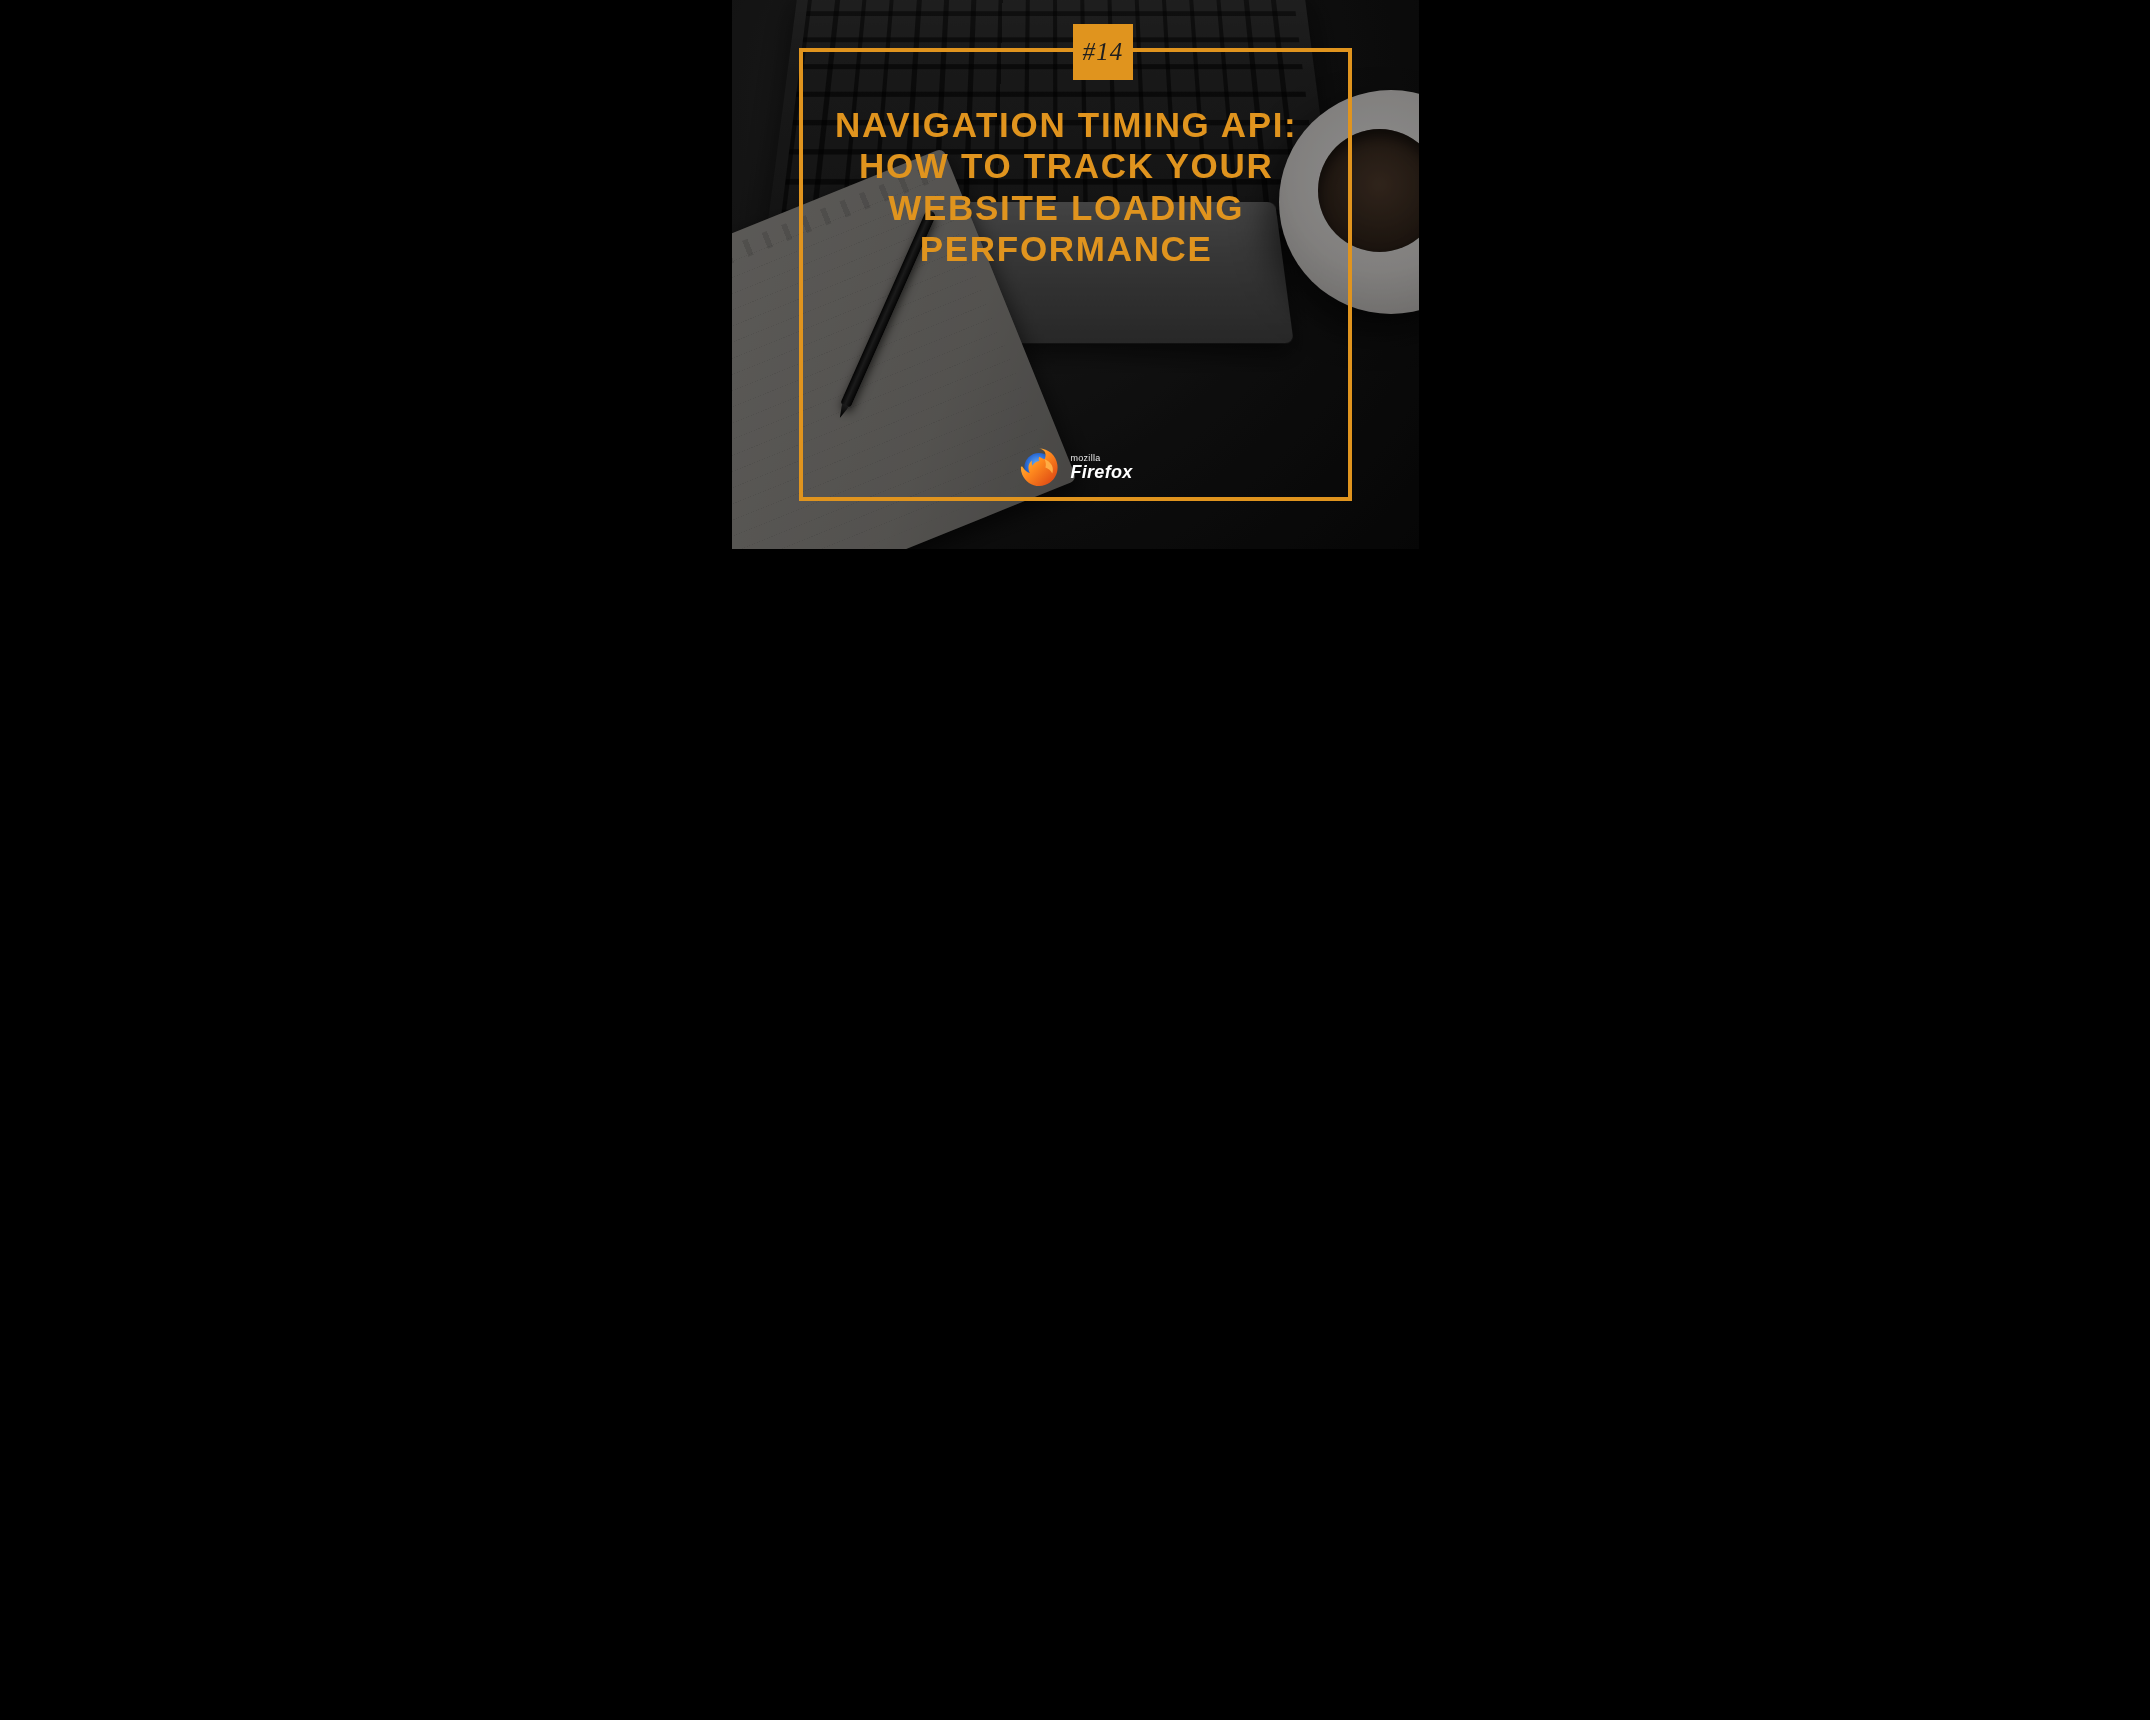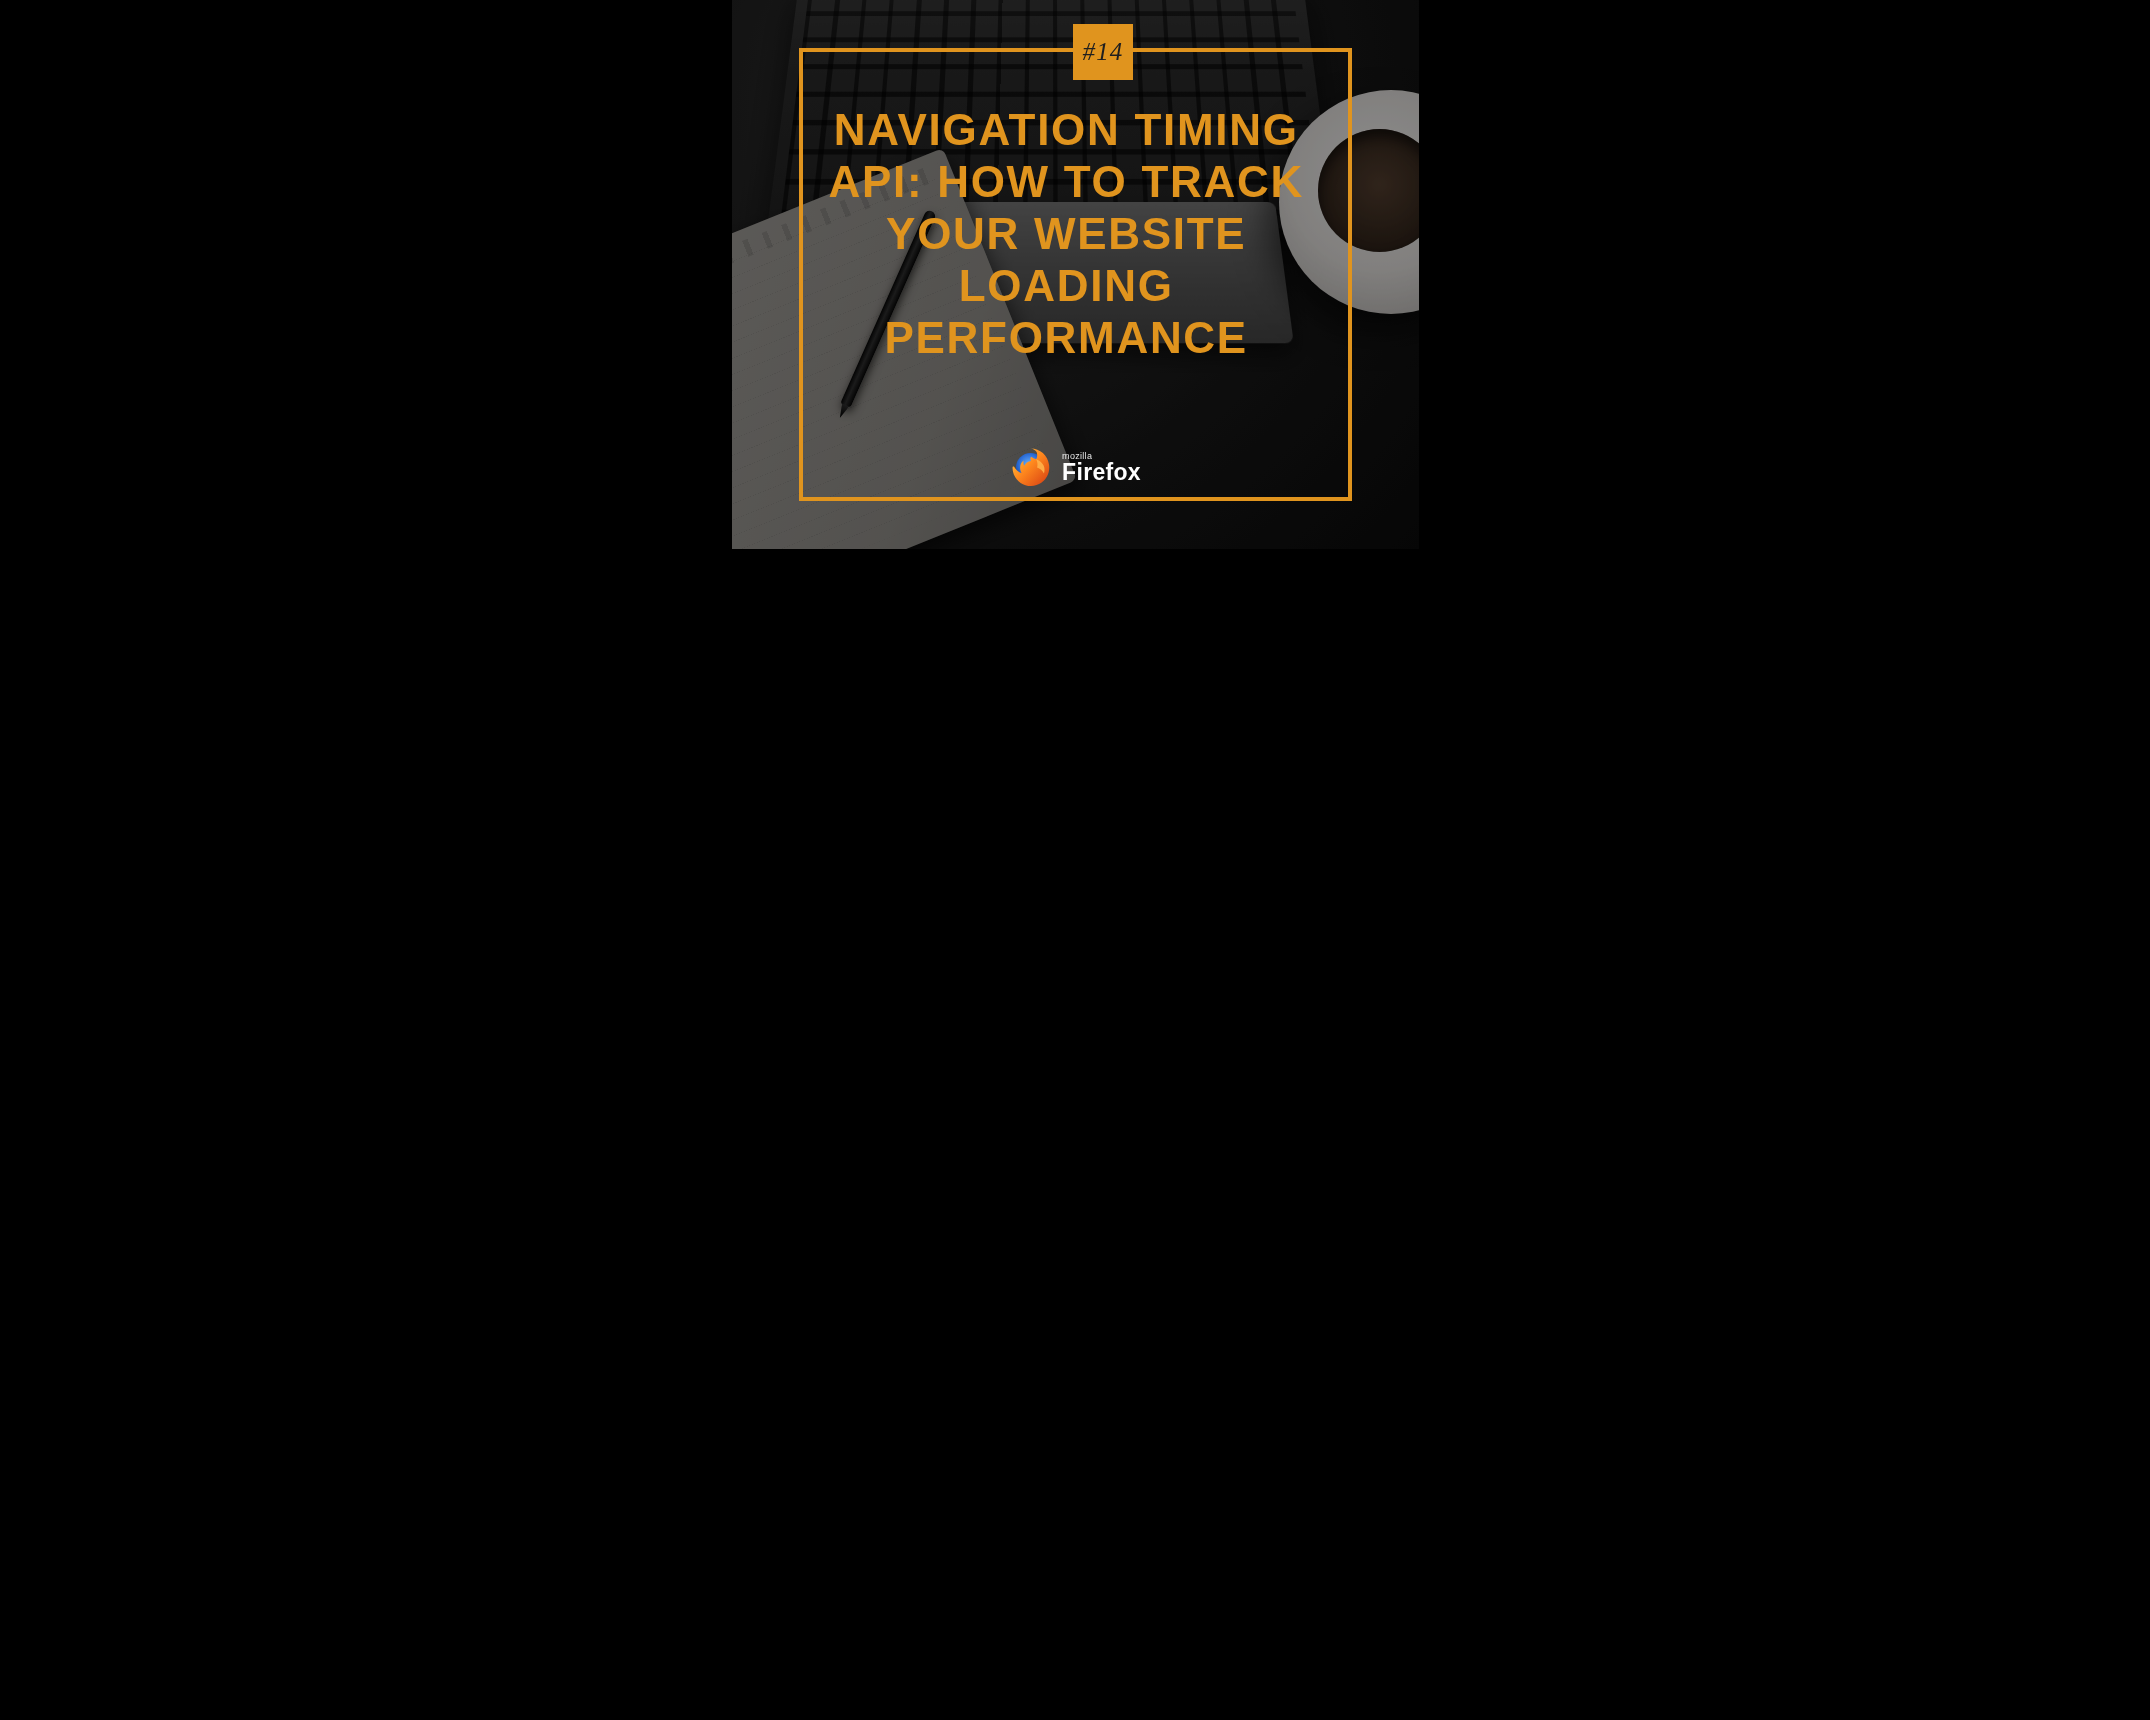--- a/index.html
+++ b/index.html
@@ -177,21 +177,21 @@
   }
   .title {
     position: absolute;
     top: 52px;
     left: 13.4px;
     right: 31px;
     text-align: center;
     color: #E0941E;
     font-family: "Arial Black", Impact, "Helvetica Neue", Arial, sans-serif;
     font-weight: 900;
-    font-size: 44px;
+    font-size: 35px;
     line-height: 1.18;
     letter-spacing: 1.7px;
     text-transform: uppercase;
   }
   .logo-block {
     position: absolute;
     bottom: 8px;
     left: 50%;
     transform: translateX(-50%);
     display: flex;
@@ -204,23 +204,24 @@
     flex-direction: column;
     justify-content: center;
     line-height: 1;
   }
   .logo-text .small {
     font-size: 9px;
     letter-spacing: 0.3px;
     opacity: 0.9;
   }
   .logo-text .big {
-    font-size: 23px;
+    font-size: 18px;
     font-weight: 700;
     letter-spacing: 0.3px;
+    font-style: italic;
   }
   .firefox-icon { display: block; }
   
 </style>
 </head>
 <body>
 
 <div class="canvas">
   <div class="bg">
     <div class="keyboard"></div>

